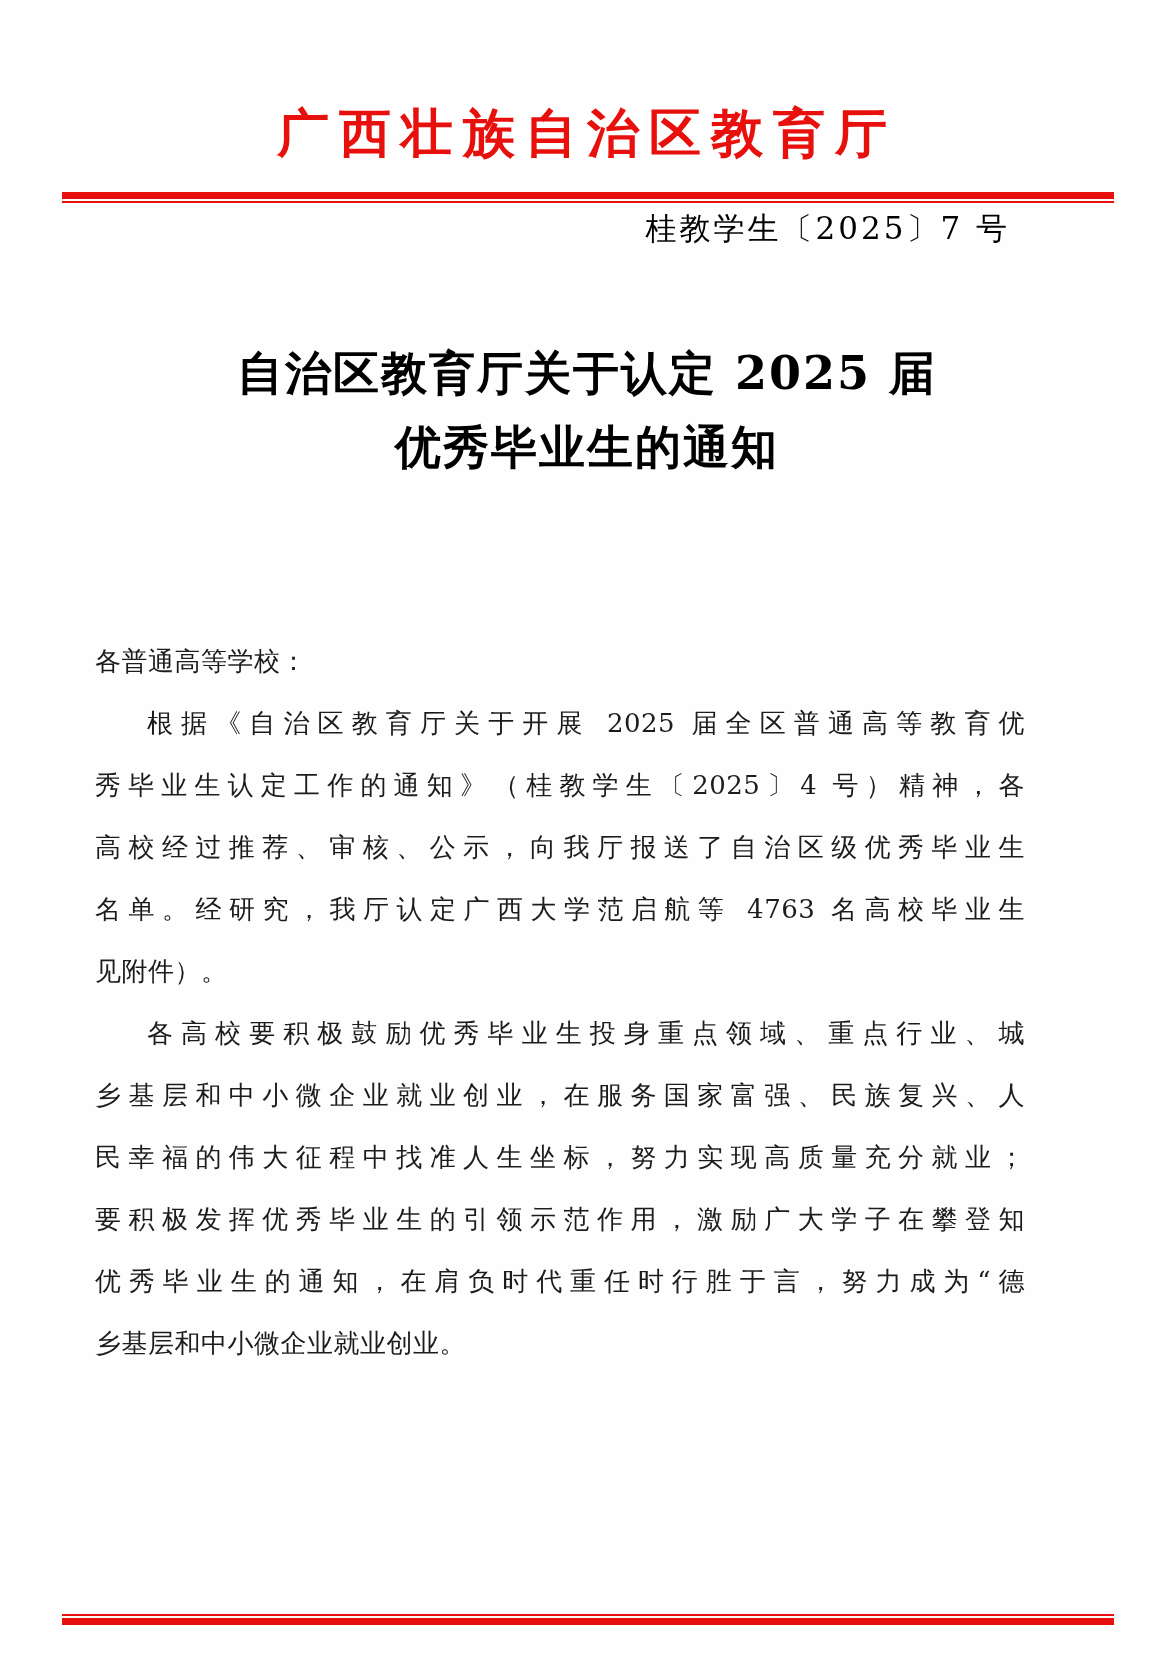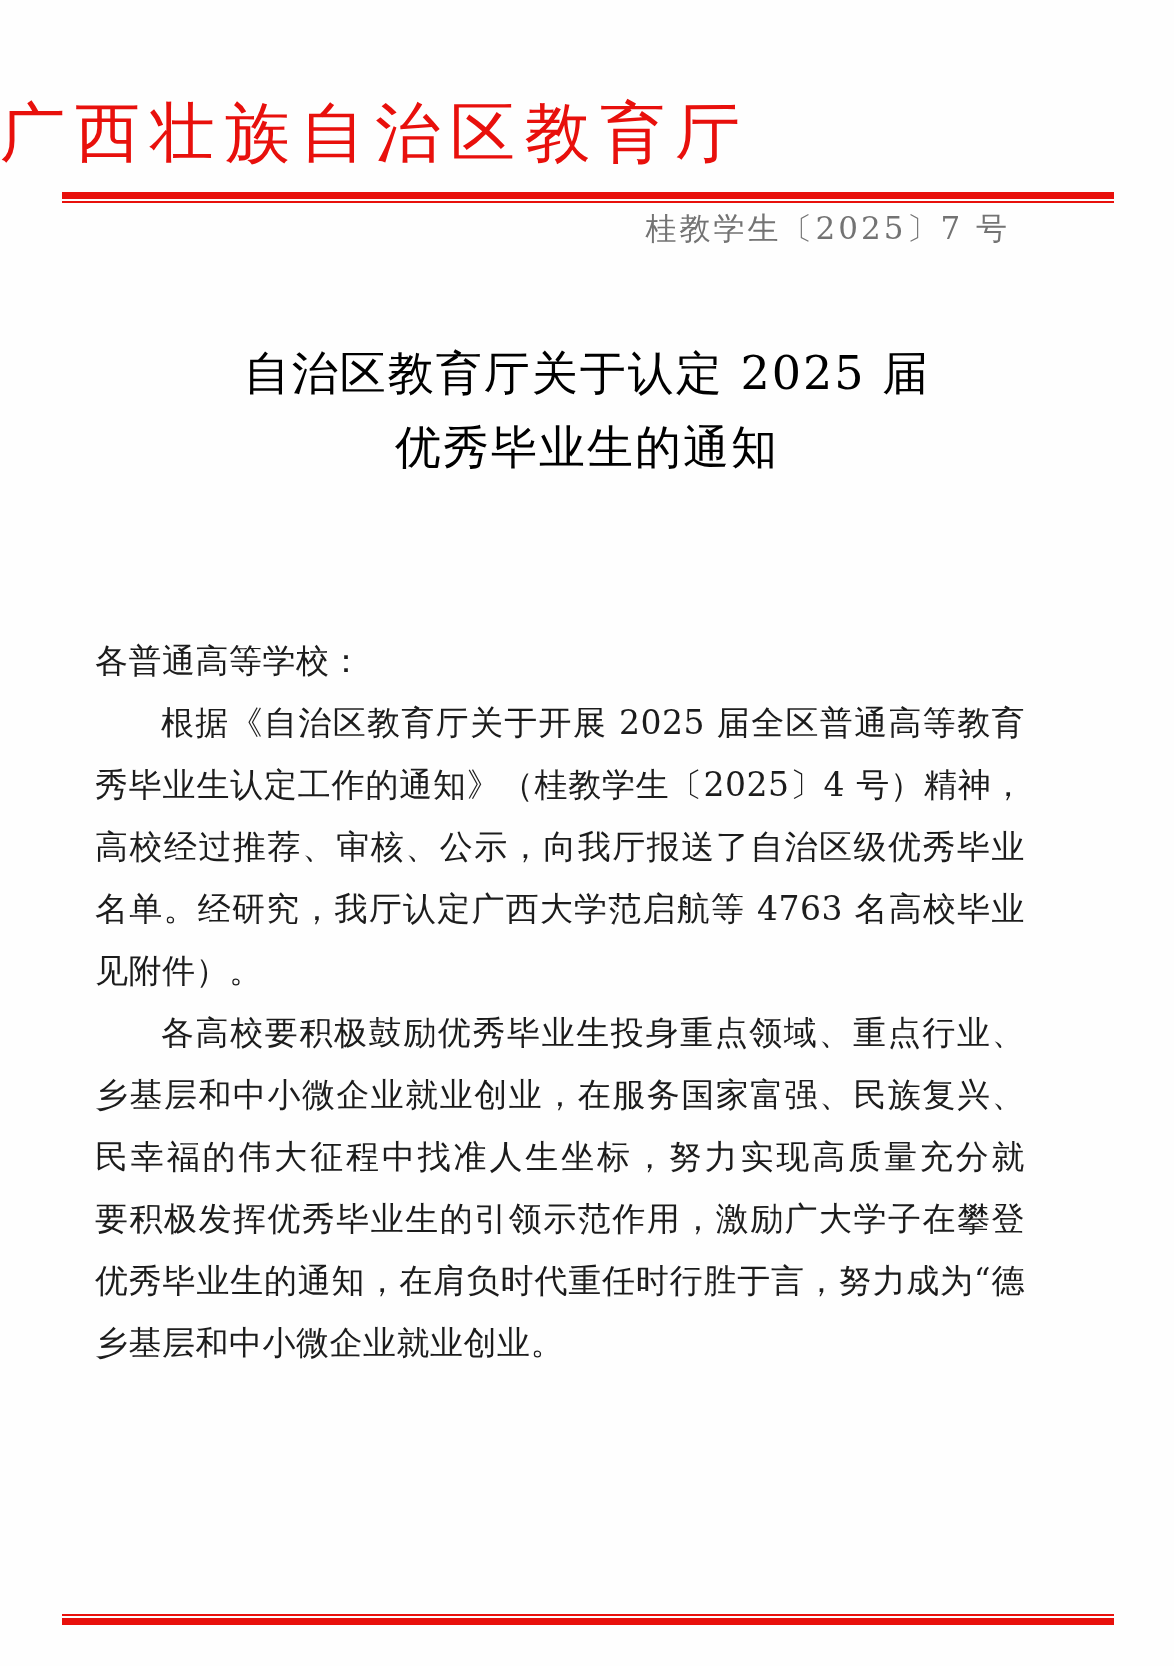--- a/index.html
+++ b/index.html
@@ -12,63 +12,63 @@
     width:1174px;
     height:1666px;
     margin:0 auto;
     background:#fefefe;
     overflow:hidden;
   }
   
   .agency{
     position:absolute;
     top:92px; left:0; right:0;
-    text-align:left;
+    text-align:center;
     color:var(--accent_red,#e8100c);
-    font-size:65px;
-    font-weight:normal;
+    font-size:52px;
+    font-weight:bold;
     letter-spacing:10px;
     line-height:82px;
     white-space:nowrap;
   }
   
   .rule{position:absolute;left:62px;right:60px;}
   .rule-top{top:192px;}
   .rule-bottom{top:1614px;}
   .rule .bar-thick{height:7px;background:var(--accent_red,#e8100c);}
   .rule .bar-thin{height:2px;background:var(--accent_red,#e8100c);}
   .rule .gap{height:2px;background:transparent;}
   
   .docnum{
     position:absolute;
     top:208px;
     right:164px;
     font-size:31px;
-    color:#737373;
+    color:#000000;
     letter-spacing:3px;
     white-space:nowrap;
   }
   
   .doc-title{
     position:absolute;
     top:336px; left:0; right:0;
     text-align:center;
     color:#000;
     font-size:46px;
-    font-weight:normal;
+    font-weight:bold;
     line-height:74px;
     letter-spacing:2px;
   }
   
   .doc-body{
     position:absolute;
     top:630px;
     left:95px;
     width:930px;
-    font-size:33px;
+    font-size:26px;
     line-height:62px;
     color:#1c1c1c;
     letter-spacing:0.5px;
   }
   .line{
     height:62px;
     overflow:hidden;
   }
   .line.fill{
     text-align:justify;

